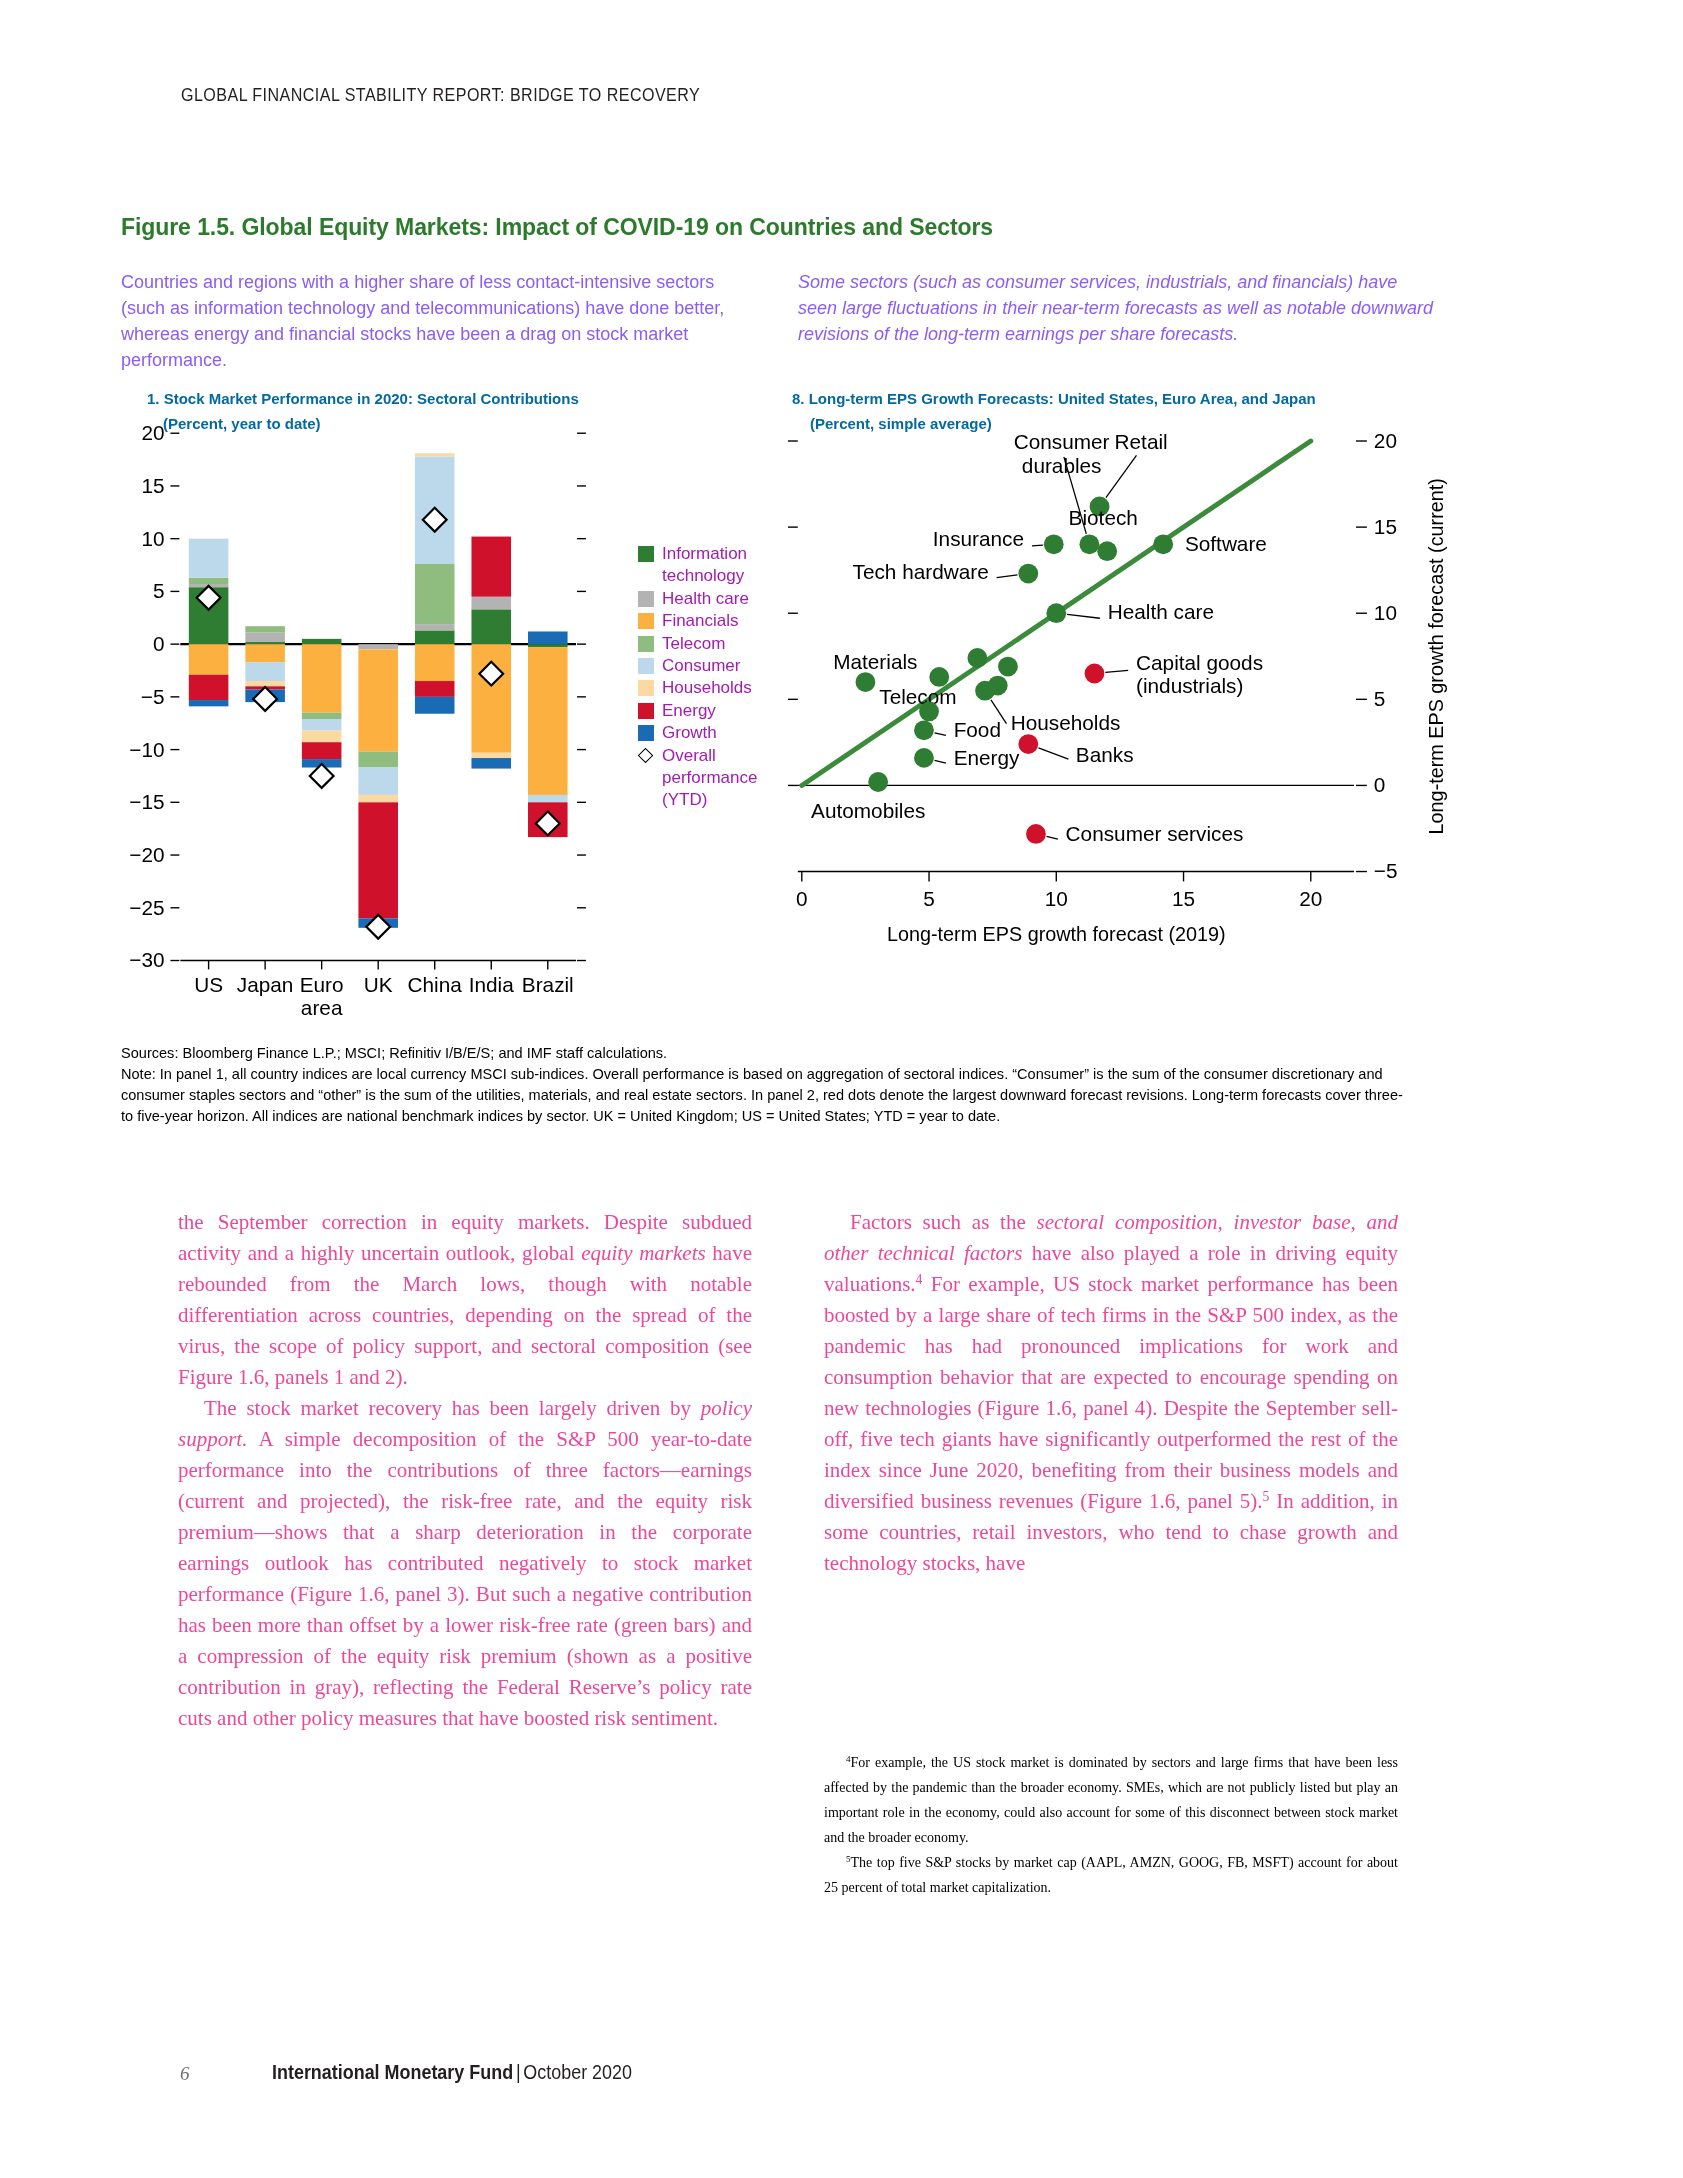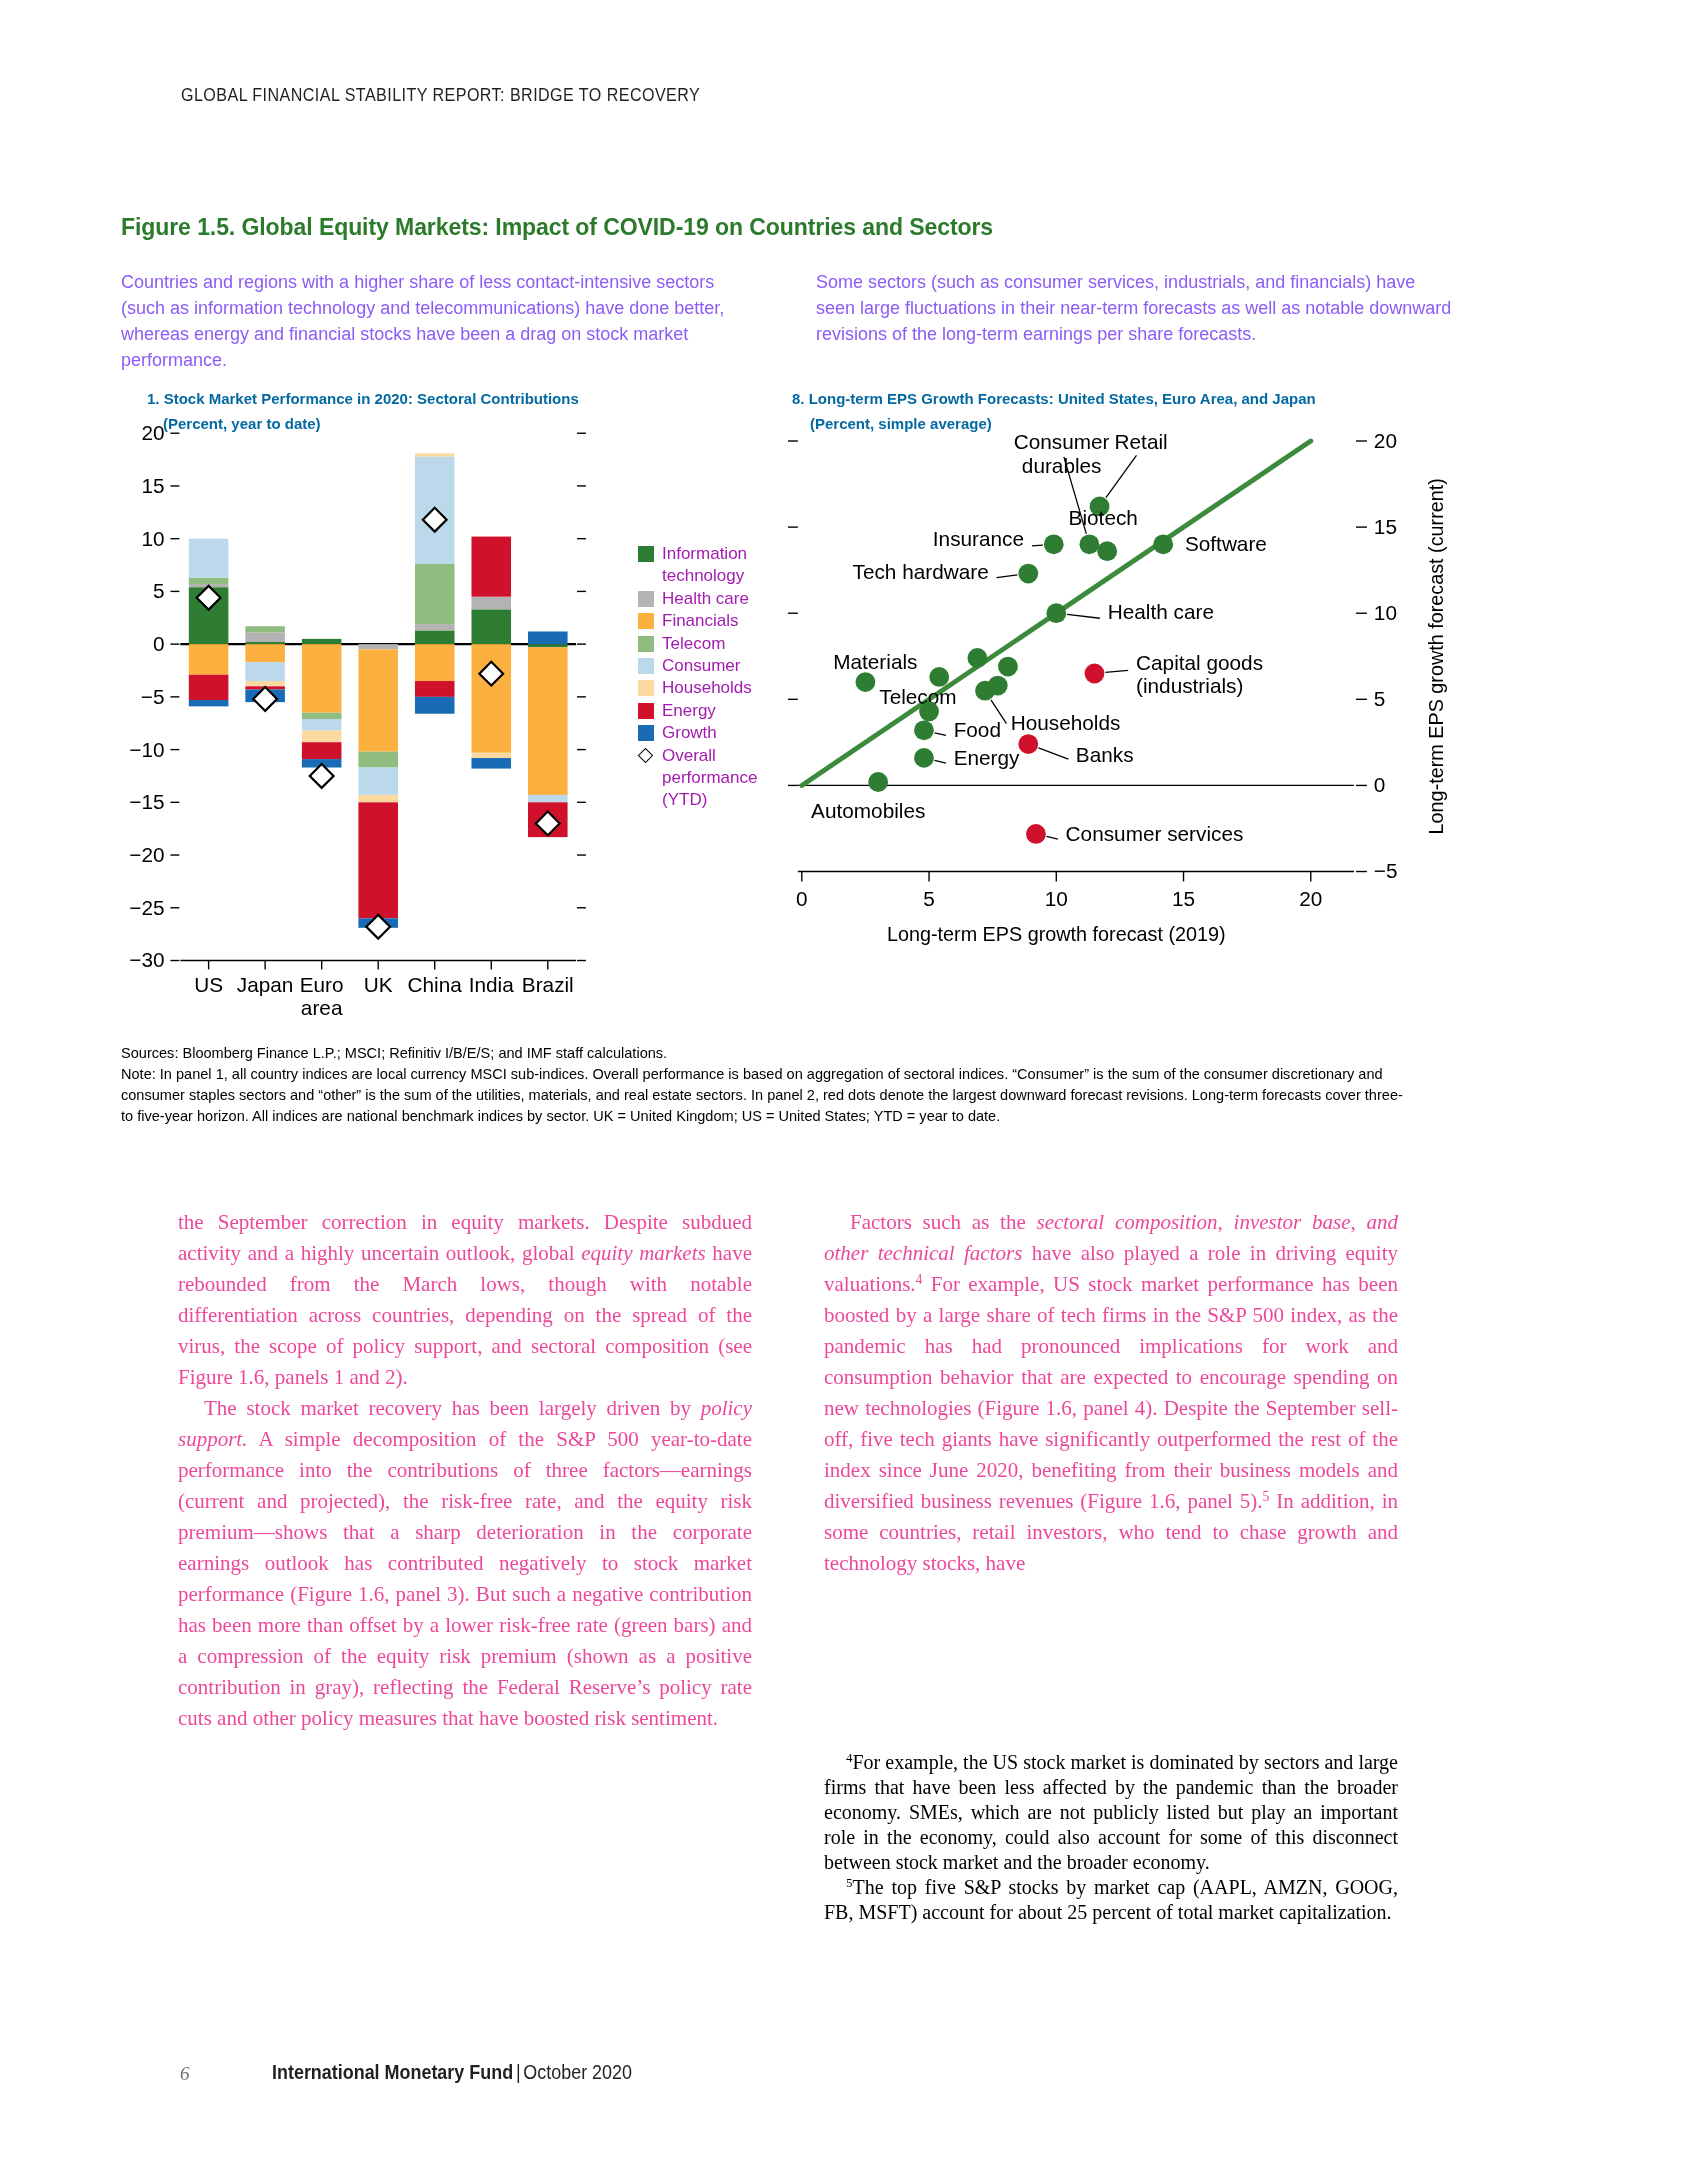--- a/index.html
+++ b/index.html
@@ -25,21 +25,21 @@
     position:absolute;left:121px;top:213px;
     font-size:24px;font-weight:bold;color:#2c7a2c;
     letter-spacing:-0.1px;white-space:nowrap;
     transform:scaleX(.96);transform-origin:left center;
   }
   .blurb{
     position:absolute;font-size:18px;line-height:26px;
     color:#8b5cf6;width:634px;
   }
   .blurb.left{left:121px;top:269px;}
-  .blurb.right{left:816px;top:269px;width:639px;}
+  .blurb.right{left:798px;top:269px;width:639px;font-style:italic;}
 
   .panel-head{
     position:absolute;font-size:15px;font-weight:bold;color:#0369a1;
     line-height:25px;
   }
   .panel-head.p1{left:147px;top:386px;}
   .panel-head.p2{left:792px;top:386px;}
   .panel-head .sub{display:block;padding-left:16px;}
   .panel-head.p2 .sub{padding-left:18px;}
 
@@ -87,21 +87,21 @@
   }
   .col.left{left:178px;}
   .col.right{left:824px;}
   .col p{margin:0;}
   .col p.ind{text-indent:26px;}
   .col i{font-style:italic;}
   sup{font-size:.65em;vertical-align:.55em;line-height:0;}
   .footnotes{
     position:absolute;left:824px;top:1750px;width:574px;
     font-family:"Liberation Serif",serif;
-    font-size:20px;line-height:25px;color:#000;text-align:justify;
+    font-size:14px;line-height:25px;color:#000;text-align:justify;
   }
   .footnotes p{margin:0;text-indent:22px;}
 
   
   .folio{
     position:absolute;left:180px;top:2063px;
     font-family:"Liberation Serif",serif;font-size:19px;
     color:#6d6e71;font-style:italic;
   }
   .footer-txt{

